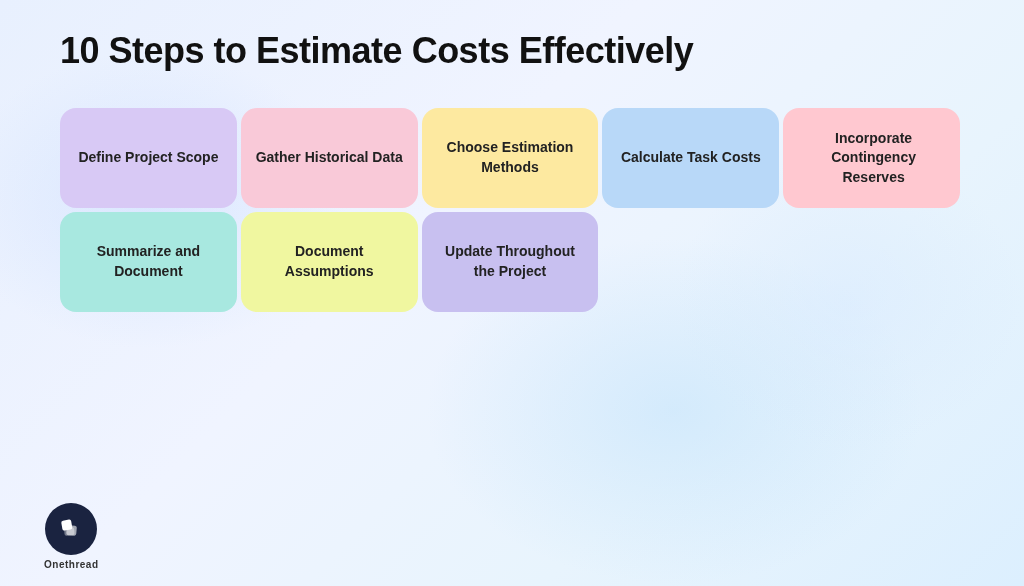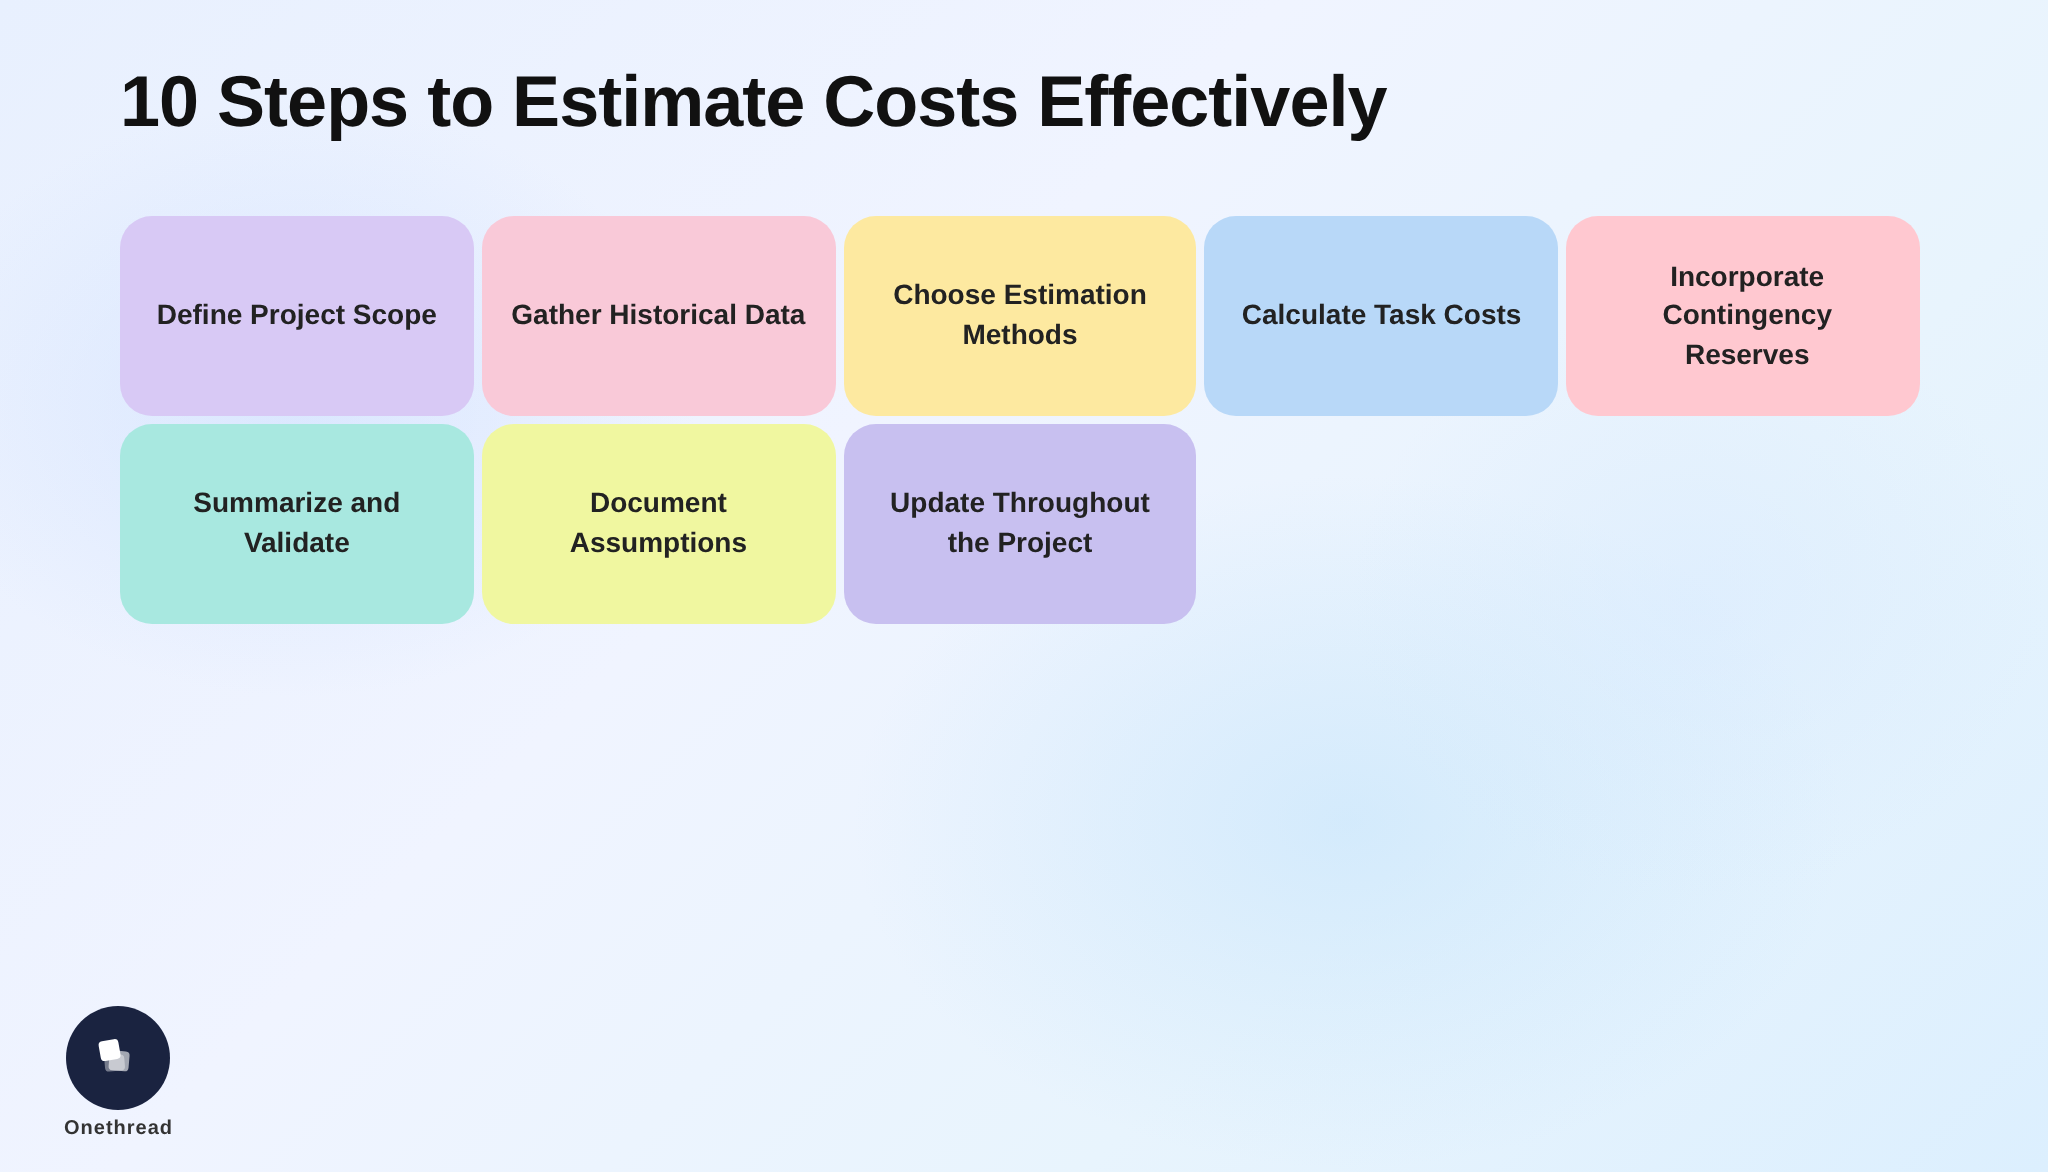--- a/index.html
+++ b/index.html
@@ -92,21 +92,21 @@
     .card-blue   { background-color: #b8d8f8; }
     .card-pink2  { background-color: #ffc8d0; padding-left: 16px; }
     .card-teal   { background-color: #a8e8e0; }
     .card-lemon  { background-color: #f0f7a0; }
     .card-lavender { background-color: #c8c0f0; }
     .card-lime   { background-color: #d0f0a0; }
 
     .logo-area {
       position: absolute;
       bottom: 16px;
-      left: 32px;
+      left: 44px;
       display: flex;
       flex-direction: column;
       align-items: center;
       gap: 4px;
     }
 
     .logo-circle {
       width: 52px;
       height: 52px;
       background: #1a2340;
@@ -133,21 +133,21 @@
 <div class="container">
 
   <h1 class="title">10 Steps to Estimate Costs Effectively</h1>
 
   <div class="grid" id="cards-grid">
   <div class="card card-purple">Define Project Scope</div>
       <div class="card card-pink">Gather Historical Data</div>
       <div class="card card-yellow">Choose Estimation Methods</div>
       <div class="card card-blue">Calculate Task Costs</div>
       <div class="card card-pink2">Incorporate Contingency Reserves</div>
-      <div class="card card-teal">Summarize and Validate</div>
+      <div class="card card-teal">Summarize and Document</div>
       <div class="card card-lemon">Document Assumptions</div>
       <div class="card card-lavender">Update Throughout the Project</div>
     </div>
 
 </div>
 
 <div class="logo-area">
   <div class="logo-circle">
     <svg width="28" height="28" viewBox="0 0 28 28" fill="none">
       <rect x="4" y="6" width="10" height="10" rx="2" fill="white" transform="rotate(-10 4 6)"></rect>

